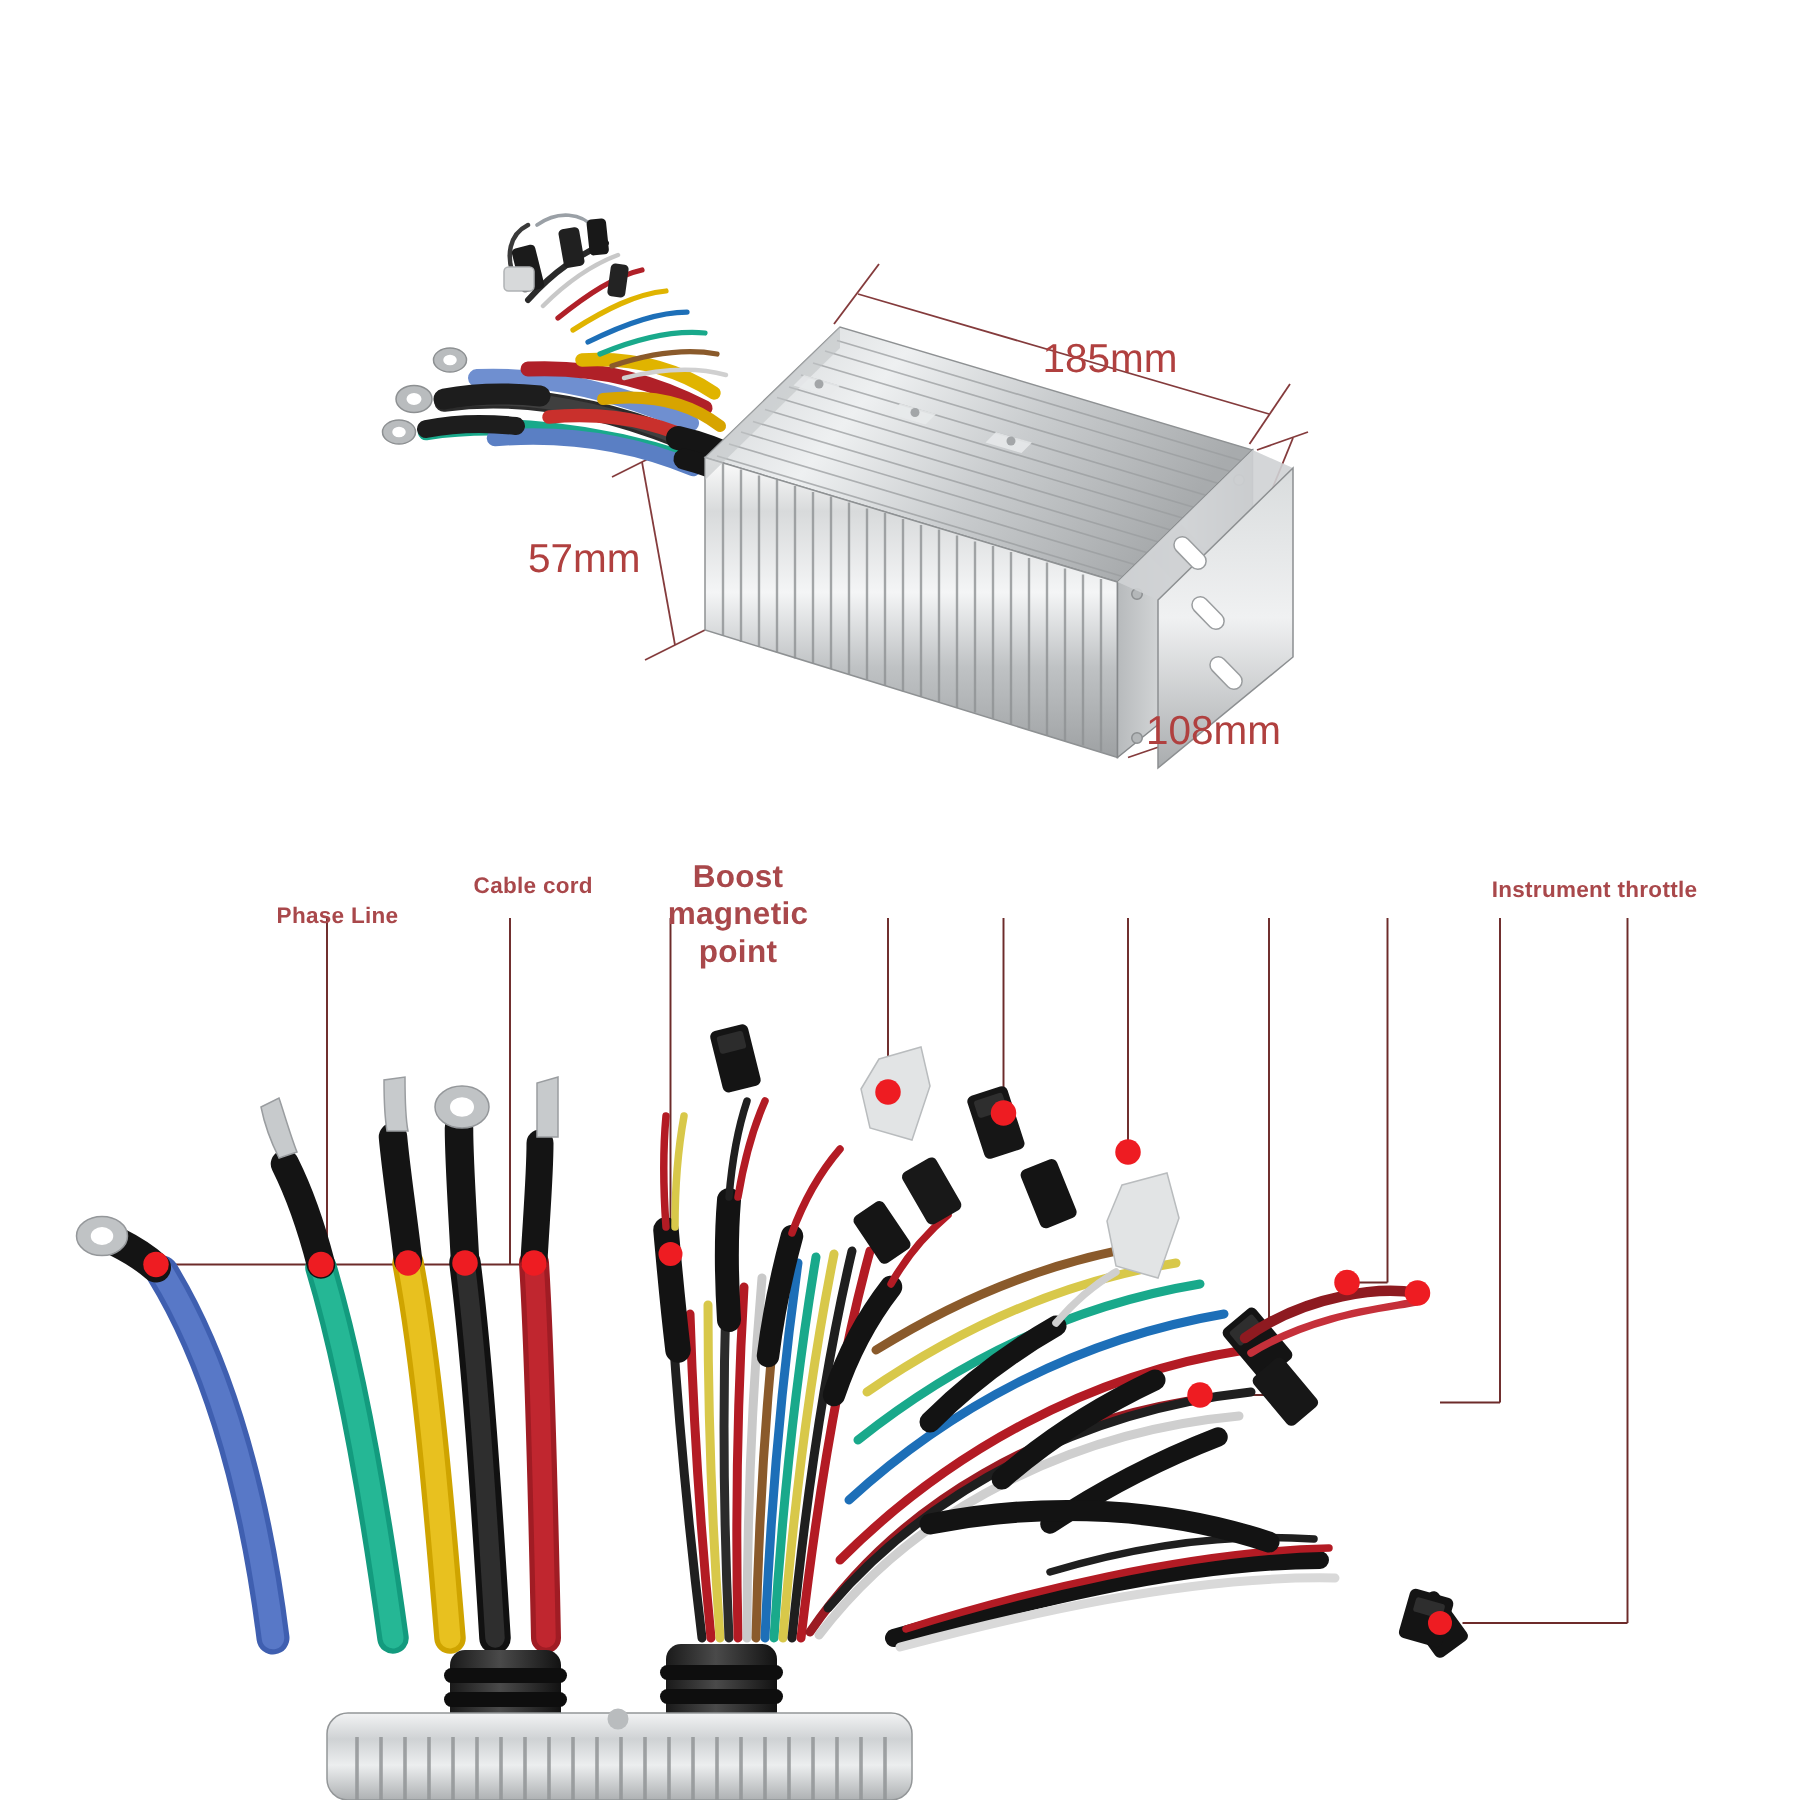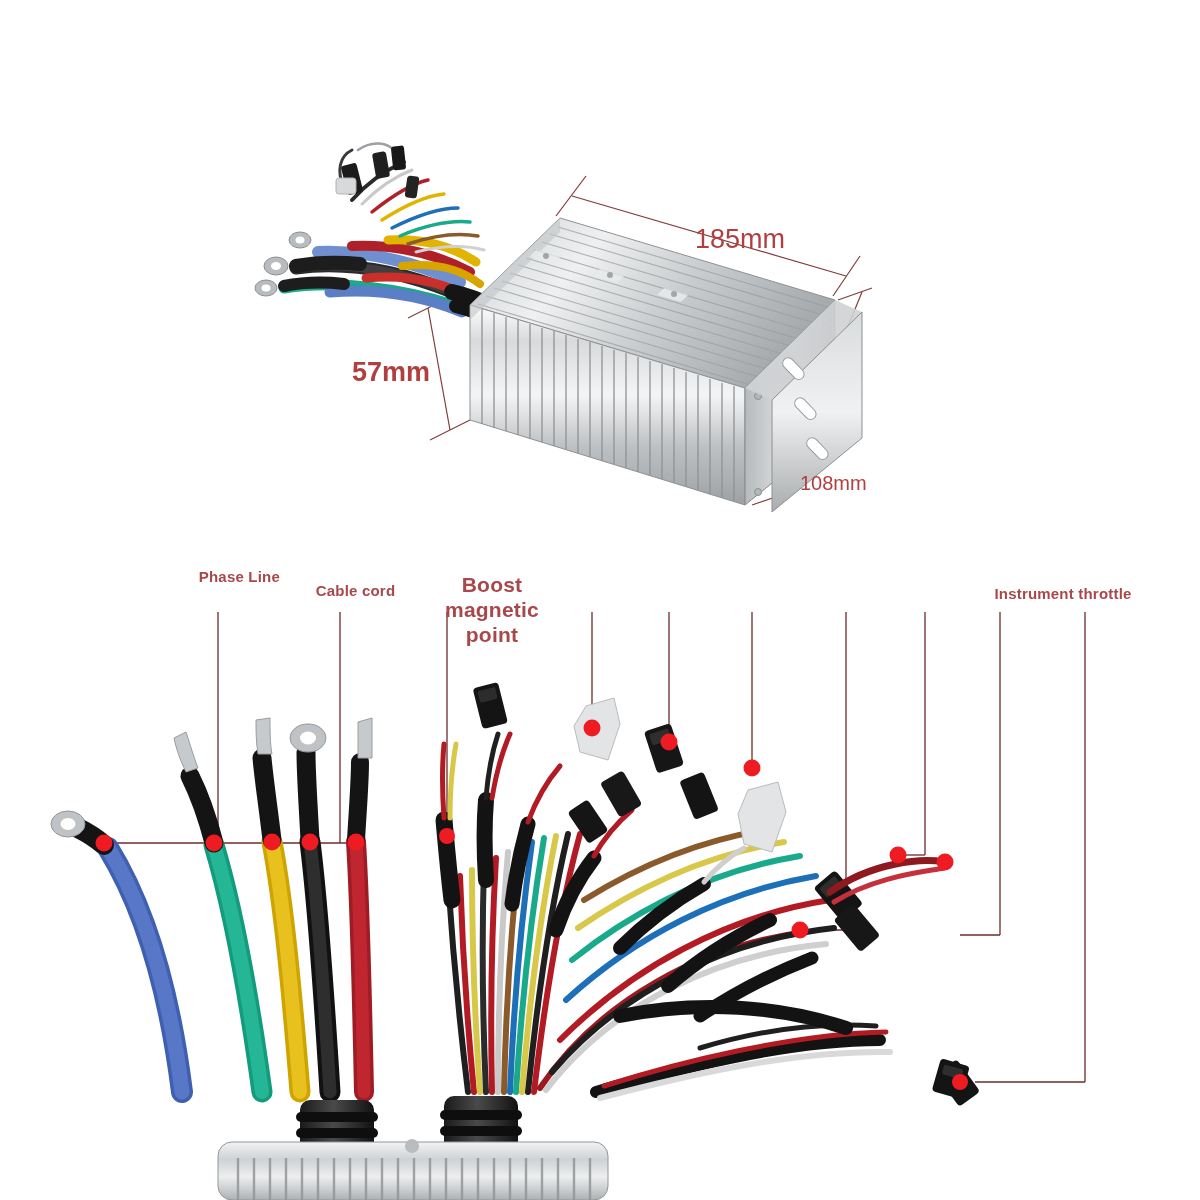--- a/index.html
+++ b/index.html
@@ -187,22 +187,22 @@
     <polygon points="745,388 835,300 862,312 772,400" fill="#cfd2d4" opacity=".9"></polygon>
     <polygon points="772,400 862,312 862,438 772,512" fill="url(#bracketGrad)" stroke="#8c8f91" stroke-width="1"></polygon>
     <g fill="#ffffff" stroke="#9a9d9f" stroke-width="1">
       <rect x="788" y="356" width="11" height="26" rx="5.5" transform="rotate(-44 793 369)"></rect>
       <rect x="800" y="396" width="11" height="26" rx="5.5" transform="rotate(-44 805 409)"></rect>
       <rect x="812" y="436" width="11" height="26" rx="5.5" transform="rotate(-44 817 449)"></rect>
     </g>
   </svg>
 
   <div class="dim" style="left:695px; top:192px; font-size:27px;">185mm</div>
-  <div class="dim" style="left:352px; top:325px; font-size:27px;font-weight:bold;">57mm</div>
-  <div class="dim" style="left:800px; top:440px; font-size:20px;">108mm</div>
+  <div class="dim" style="left:352px; top:325px; font-size:27px;">57mm</div>
+  <div class="dim" style="left:764px; top:440px; font-size:27px;">108mm</div>
 
   <svg class="layer" viewBox="0 0 1200 1200">
     <defs>
       <linearGradient id="finGrad2" x1="0" y1="0" x2="0" y2="1">
         <stop offset="0%" stop-color="#f2f3f4"></stop>
         <stop offset="30%" stop-color="#cfd2d4"></stop>
         <stop offset="60%" stop-color="#eceeef"></stop>
         <stop offset="100%" stop-color="#aeb1b3"></stop>
       </linearGradient>
       <linearGradient id="glandGrad" x1="0" y1="0" x2="1" y2="0">
@@ -419,21 +419,21 @@
           <line x1="510" y1="1158" x2="510" y2="1200"></line>
         <line x1="526" y1="1158" x2="526" y2="1200"></line>
           <line x1="542" y1="1158" x2="542" y2="1200"></line>
         <line x1="558" y1="1158" x2="558" y2="1200"></line>
           <line x1="574" y1="1158" x2="574" y2="1200"></line>
         <line x1="590" y1="1158" x2="590" y2="1200"></line>
       </g>
     </g>
   </svg>
 
-  <div class="lbl" style="left:170px; top:568px; width:110px; font-size:15px;text-align:right;">Phase Line</div>
+  <div class="lbl" style="left:170px; top:602px; width:110px; font-size:15px;">Phase Line</div>
 
   <div class="lbl" style="left:298px; top:582px; width:115px; font-size:15px;">Cable cord</div>
 
   <div class="lbl" style="left:418px; top:573px; width:148px; font-size:21px;">Boost
 magnetic point</div>
 
 
   <div class="lbl" style="left:988px; top:585px; width:150px; font-size:15px;">Instrument throttle</div>
 
 </div>

